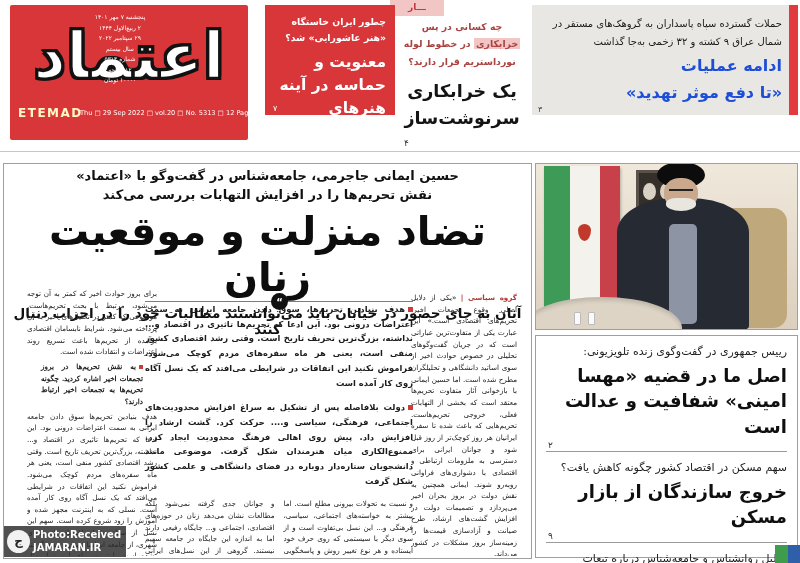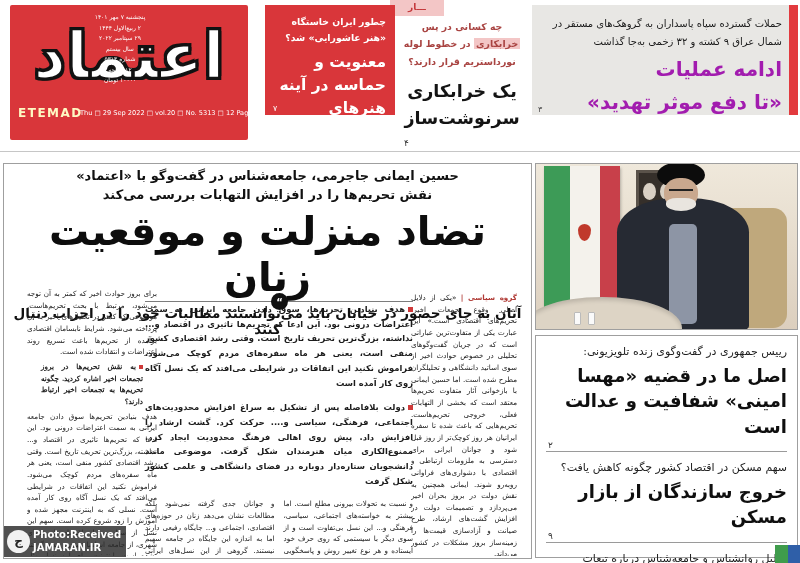--- a/index.html
+++ b/index.html
@@ -36,21 +36,21 @@
   .sab-kicker { color:#a94442; font-weight:bold; font-size:9.4px; line-height:1.85; }
   .sab-kicker .hl { background:#f3c6c6; padding:0 2px; }
   .sab-title { font-size:17.5px; font-weight:bold; color:#141414; line-height:1.55; margin-top:8px; }
   .sab-page { text-align:left; font-size:9px; color:#333; margin-top:6px; padding-left:6px; }
 
   
   .gray-box { position:absolute; left:532px; top:5px; width:266px; height:110px; background:#e8e7e4;
               padding:10px 16px 0 10px; direction:rtl; text-align:right; }
   .gray-bar { position:absolute; right:0; top:0; width:9px; height:110px; background:#e23a3e; }
   .gray-kicker { font-size:10px; font-weight:normal; color:#1a1a1a; line-height:1.8; }
-  .gray-title { color:#a21caf; font-size:20px; font-weight:bold; line-height:1.5; margin-top:3px; }
+  .gray-title { color:#1d4ed8; font-size:16px; font-weight:bold; line-height:1.5; margin-top:3px; }
   .gray-page { position:absolute; left:6px; bottom:1px; font-size:8px; color:#444; }
 
   .top-divider { position:absolute; left:0; top:151px; width:800px; border-top:1px solid #c6c6c6; }
 
   
   .main-box { position:absolute; left:3px; top:163px; width:529px; height:396px;
               border:1px solid #9f9f9f; background:#fff; }
   .m-kicker { text-align:center; direction:rtl; font-weight:bold; font-size:13px; line-height:1.45; color:#111; }
   .m-kicker.first { margin-top:3px; }
   .m-headline { text-align:center; direction:rtl; font-weight:bold; font-size:40px; color:#0d0d0d;

